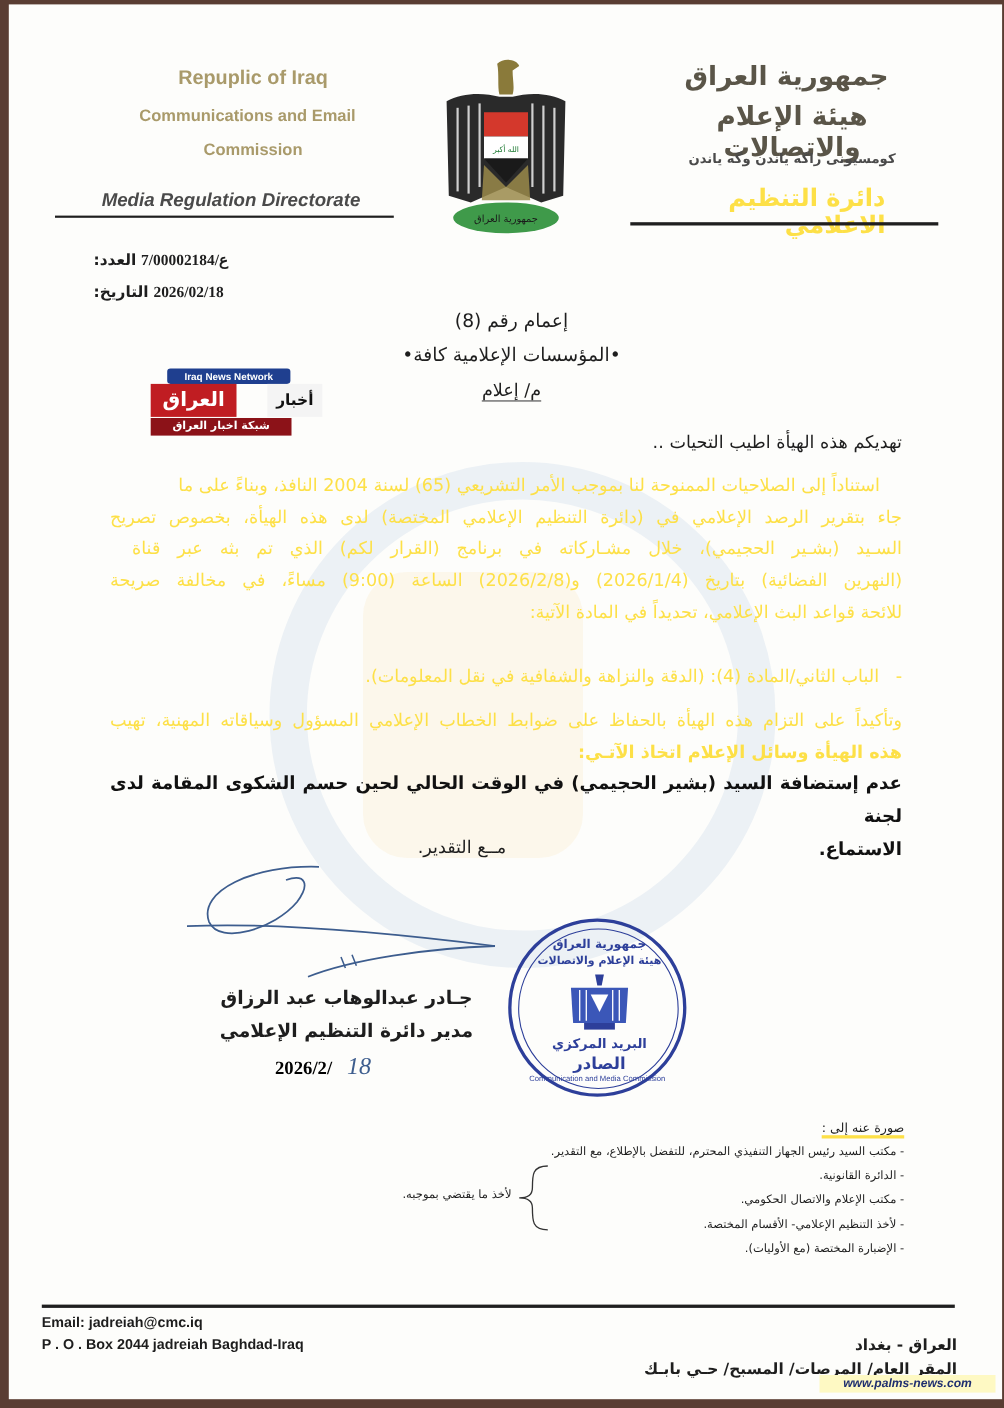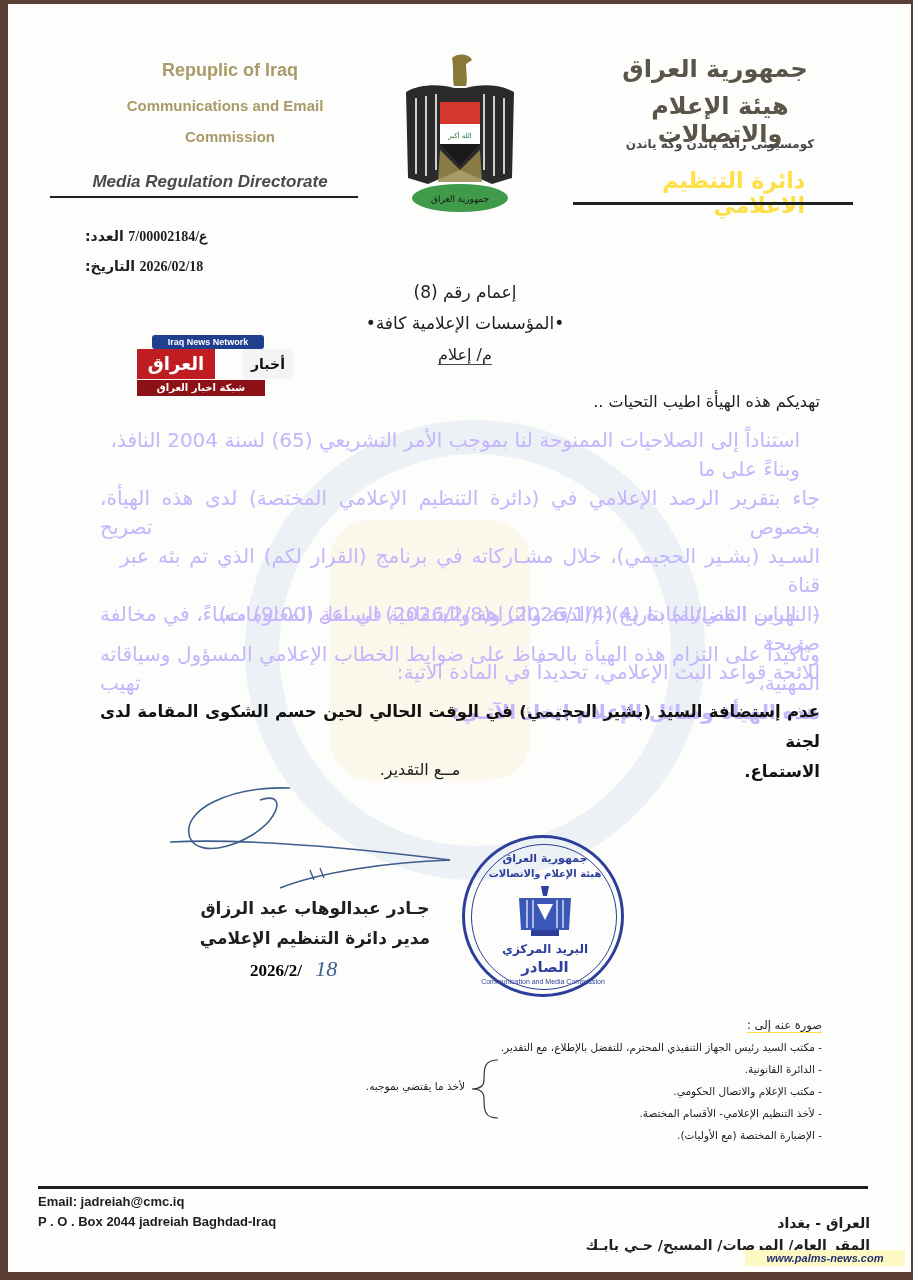--- a/index.html
+++ b/index.html
@@ -4,21 +4,21 @@
 <style>
   html, body { margin:0; padding:0; }
   body { width:913px; height:1280px; background:#5a3d33; position:relative; overflow:hidden; font-family:"DejaVu Sans", sans-serif; }
   .paper { position:absolute; left:8px; top:4px; width:903px; height:1268px; background:#fdfdfb; }
   .abs { position:absolute; }
   .en-head { font-family:"Liberation Sans", sans-serif; font-weight:bold; color:#a99a6a; text-align:center; }
   .ar { direction:rtl; font-family:"DejaVu Sans", sans-serif; color:#1e1e1e; }
   .ltr { direction:ltr; }
   .rule { position:absolute; height:3px; background:#1f1f1f; }
   .num { font-family:"Liberation Serif", serif; font-weight:bold; }
-  .body-text { font-size:20px; line-height:29px; color:#c4b5fd; }
+  .body-text { font-size:16px; line-height:29px; color:#fde047; }
   .watermark { position:absolute; left:245px; top:420px; width:460px; height:460px; border-radius:50%; border:34px solid rgba(150,180,220,0.16); box-sizing:border-box; }
   .watermark-inner { position:absolute; left:330px; top:520px; width:200px; height:260px; background:rgba(245,200,100,0.10); border-radius:40px; }
   .stamp { position:absolute; left:462px; top:835px; width:162px; height:162px; border:3px solid #2d3f9a; border-radius:50%; box-sizing:border-box; color:#2d3f9a; }
   .stamp-inner { position:absolute; left:6px; top:6px; width:144px; height:144px; border:1px solid #2d3f9a; border-radius:50%; }
   .badge { position:absolute; left:135px; top:335px; width:130px; height:64px; }
   .cc-item { font-size:10.5px; line-height:22px; }
 </style>
 </head>
 <body>
 
@@ -139,21 +139,21 @@
       </g>
     <path d="M20 20 L36 20 L28 36 Z" fill="#fff"></path>
     <rect x="14" y="46" width="28" height="6" fill="#2d3f9a"></rect>
   </svg>
   <div class="abs ar" style="left:20px;top:104px;width:120px;text-align:center;font-size:12px;font-weight:bold;color:#2d3f9a;">البريد المركزي</div>
   <div class="abs ar" style="left:20px;top:120px;width:120px;text-align:center;font-size:15px;font-weight:bold;color:#2d3f9a;">الصادر</div>
   <div class="abs" style="left:8px;top:140px;width:140px;text-align:center;font-size:7px;font-family:'Liberation Sans',sans-serif;color:#2d3f9a;">Communication and Media Commission</div>
 </div>
 
 <div class="abs ar" style="left:560px;top:1018px;width:262px;text-align:right;font-size:11.5px;">
-  <span style="border-bottom:1px solid #fde047;">صورة عنه إلى :</span>
+  <span style="border-bottom:3px solid #fde047;">صورة عنه إلى :</span>
 </div>
 <div class="abs ar" style="left:380px;top:1036px;width:442px;text-align:right;">
   <div class="cc-item">- مكتب السيد رئيس الجهاز التنفيذي المحترم، للتفضل بالإطلاع، مع التقدير.</div>
   <div class="cc-item">- الدائرة القانونية.</div>
   <div class="cc-item">- مكتب الإعلام والاتصال الحكومي.</div>
   <div class="cc-item">- لأخذ التنظيم الإعلامي- الأقسام المختصة.</div>
   <div class="cc-item">- الإضبارة المختصة (مع الأوليات).</div>
 </div>
 <svg class="abs" style="left:470px;top:1058px;" width="30" height="62" viewBox="0 0 30 62">
   <path d="M28 2 C14 2 14 10 14 22 C14 28 10 31 2 31 C10 31 14 34 14 40 C14 52 14 60 28 60" fill="none" stroke="#333" stroke-width="1.2"></path>

